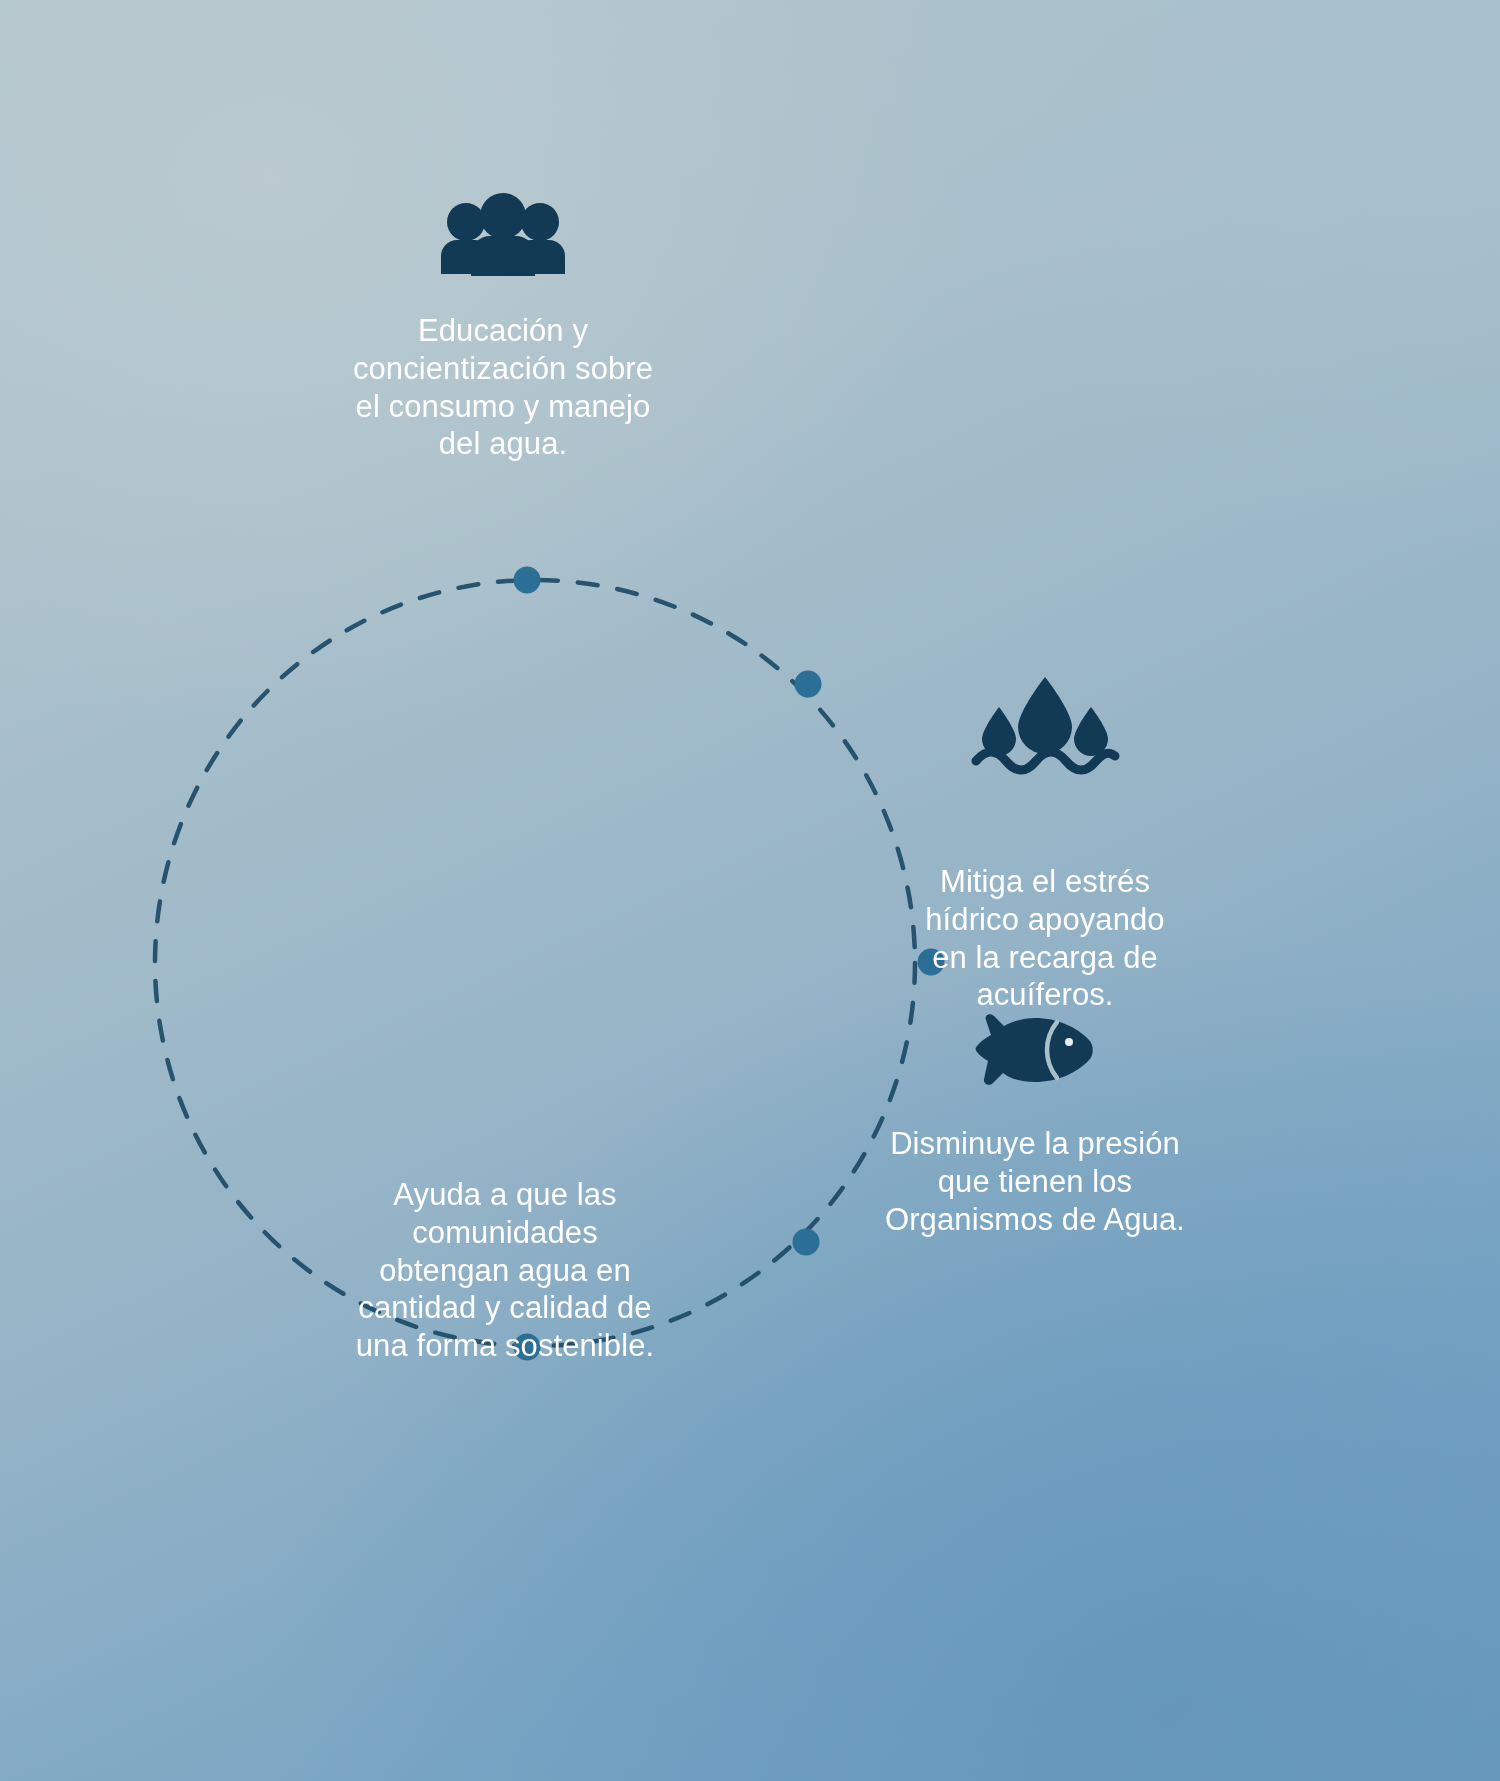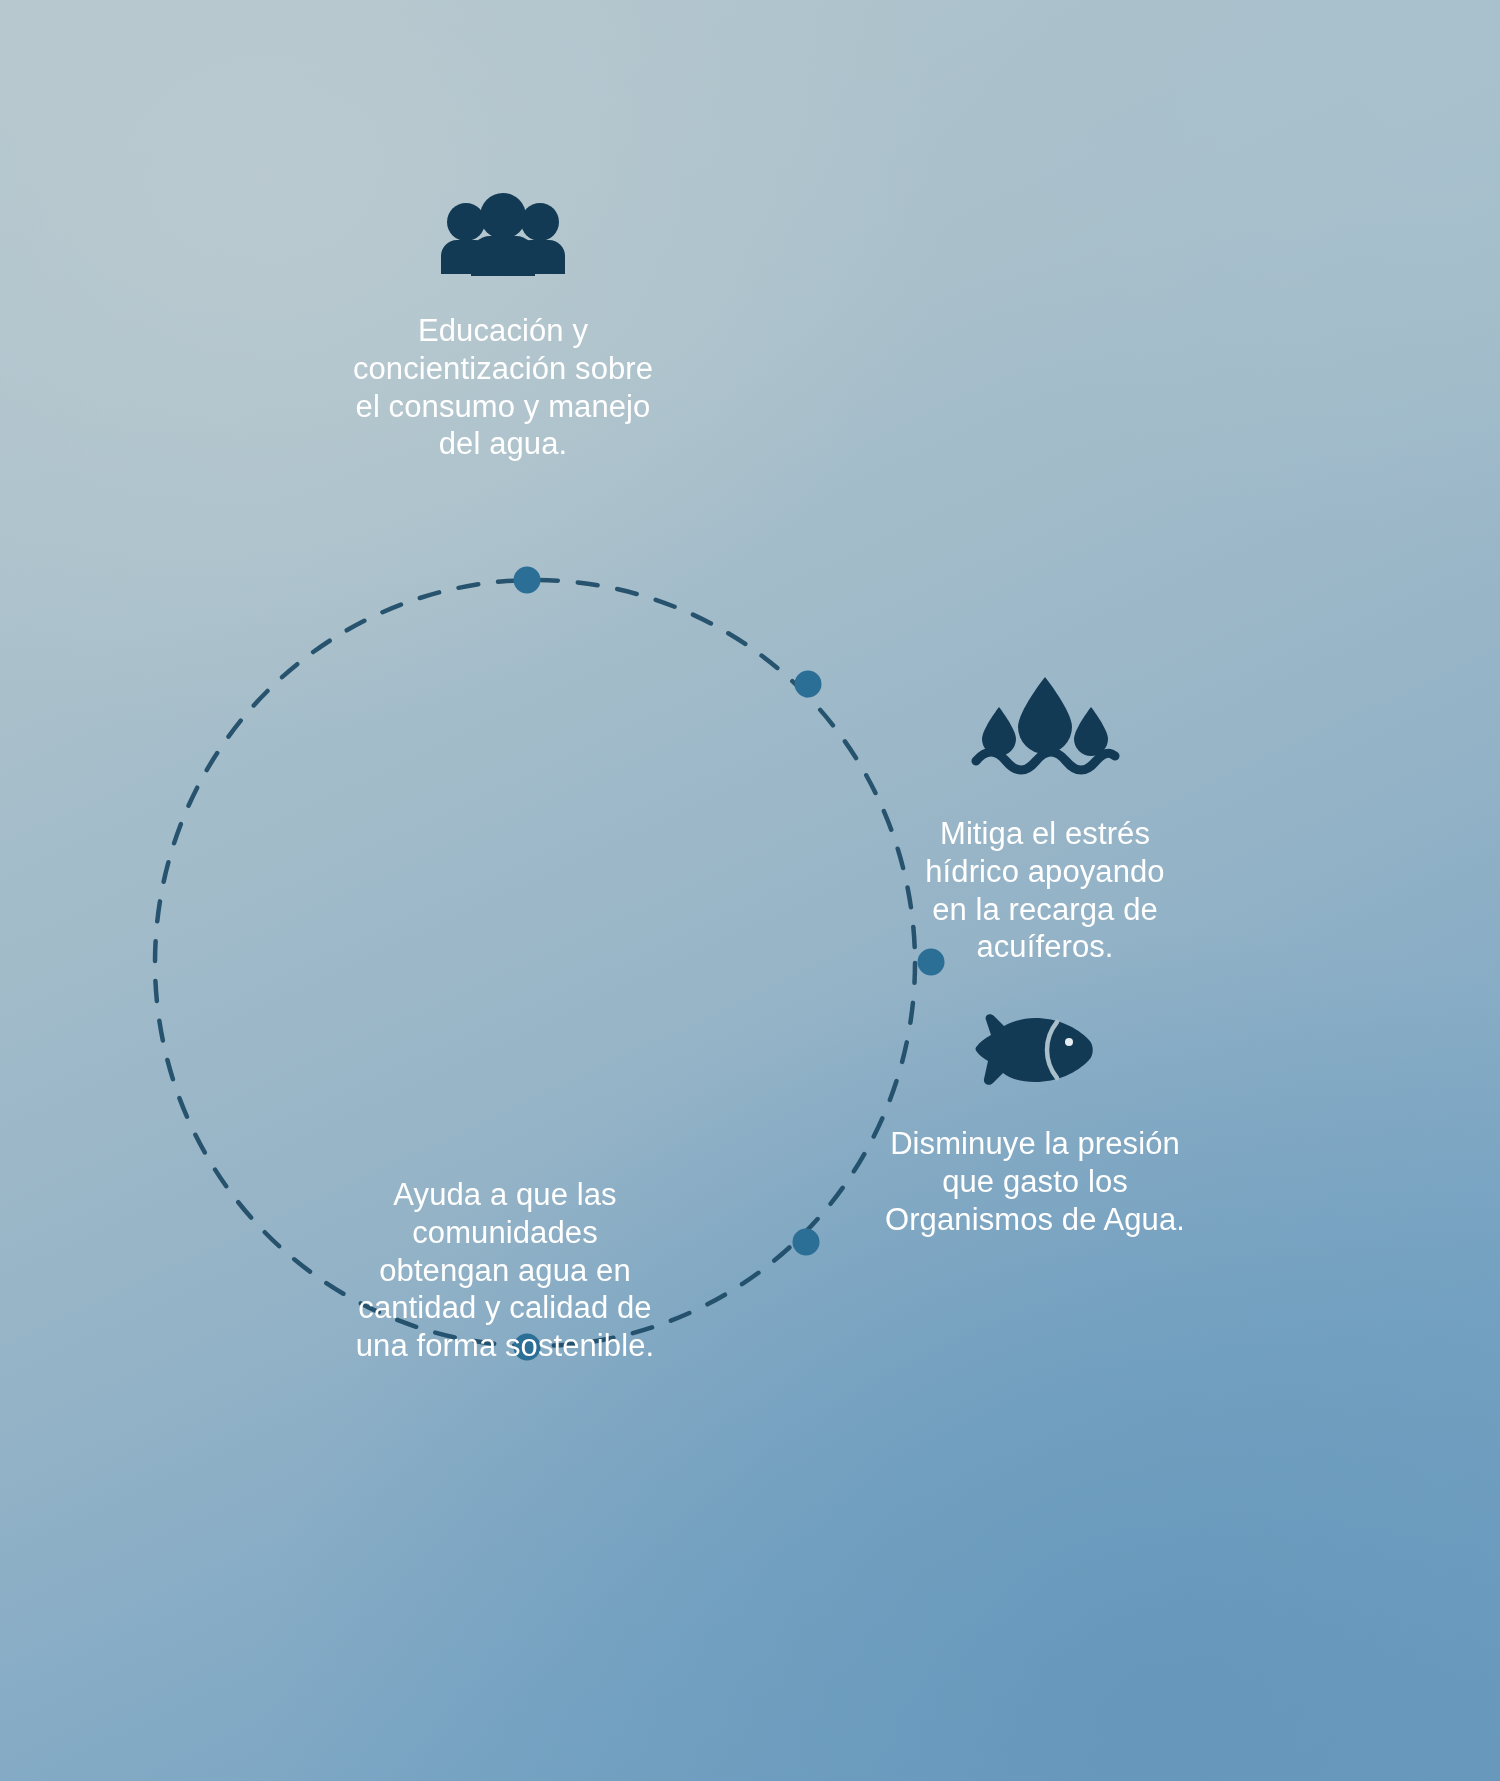--- a/index.html
+++ b/index.html
@@ -62,21 +62,21 @@
     font-weight: 400;
   }
 
   
   #block-educacion { left: 303px; top: 196px; width: 400px; }
   #block-educacion .icon-wrap { margin-bottom: 36px; }
 
   #block-analisis { left: 740px; top: 367px; width: 400px; }
   #block-analisis .icon-wrap { margin-bottom: 38px; }
 
-  #block-mitiga { left: 880px; top: 673px; width: 330px; }
+  #block-mitiga { left: 880px; top: 673px; width: 330px; gap: 48px; }
   #block-mitiga .icon-wrap { margin-bottom: 42px; }
 
   #block-disminuye { left: 845px; top: 1013px; width: 380px; }
   #block-disminuye .icon-wrap { margin-bottom: 38px; }
 
   #block-ayuda { left: 280px; top: 1176px; width: 450px; }
 
   svg { display: block; overflow: visible; }
 </style>
 </head>
@@ -138,21 +138,21 @@
           <path d="M62 5 C84 5 104 14 116 27 C121 32 121 42 116 47 C104 60 84 69 62 69
                    C47 69 36 65 30 60 L20 70 C16 74 10 71 11 66 L15 48
                    C10 45 6 42 4 39 C2 37 2 35 4 33 C7 29 12 25 18 22 L13 7
                    C11 2 17 -1 21 3 L31 13 C40 8 51 5 62 5 Z"></path>
         </g>
         <path d="M84 9 C76 19 74 29 74 37 C74 45 76 55 84 65" fill="none" stroke="#a9c0cb" stroke-width="4.5" stroke-linecap="round"></path>
         <circle cx="96" cy="29" r="4" fill="#e4edf1"></circle>
       </svg>
     </span>
     <div class="block-text">Disminuye la presión
-que gasto los
+que tienen los
 Organismos de Agua.</div>
   </div>
 
   <div class="block" id="block-ayuda">
     <div class="block-text">Ayuda a que las
 comunidades
 obtengan agua en
 cantidad y calidad de
 una forma sostenible.</div>
   </div>

